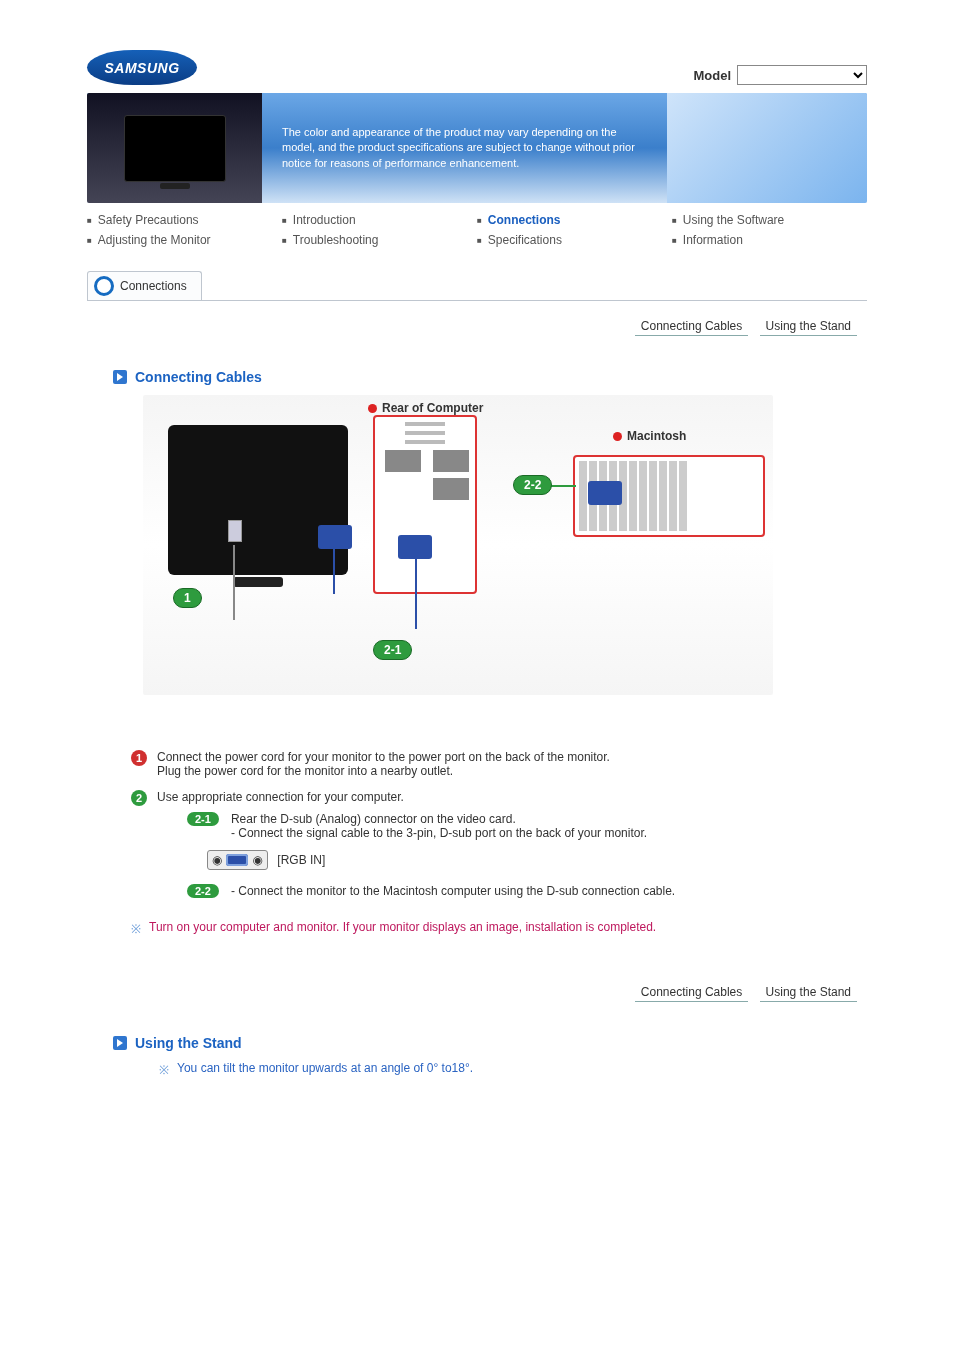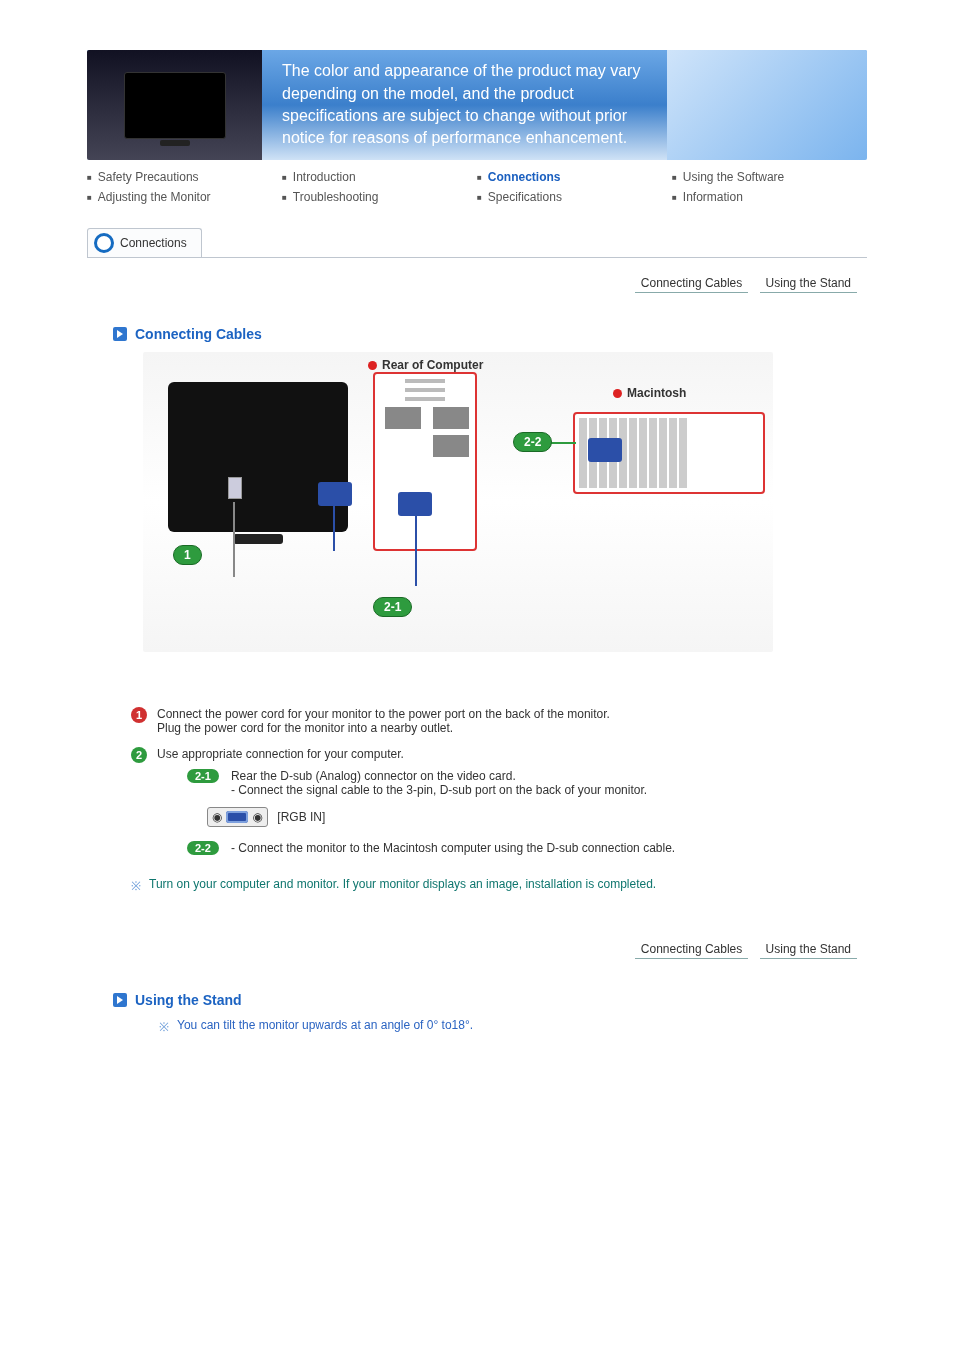--- a/index.html
+++ b/index.html
@@ -78,21 +78,21 @@
     height:6px;
     background:#222;
     border-radius:2px;
   }
   .hero-text {
     flex: 1;
     display: flex;
     align-items: center;
     padding: 12px 20px;
     color: #fff;
-    font-size: 16px;
+    font-size: 11px;
     line-height: 1.4;
   }
   .hero-right {
     width: 200px;
     background: linear-gradient(135deg, #cfe4fa, #7bb4ee);
   }
 
   .nav {
     display: grid;
     grid-template-columns: repeat(4, 1fr);
@@ -313,21 +313,21 @@
     margin: 10px 6px 6px 50px;
     border-radius:3px;
   }
   .port-badge .hole{
     width:22px; height:12px; background:#2b4fa8; border-radius:3px;
     box-shadow: inset 0 0 0 2px #7ea0dd;
   }
   .port-label{ font-size:12px; }
 
   .note {
-    color: #0f766e;
+    color: #be185d;
     padding: 10px 0 0 18px;
     display:flex;
     gap:8px;
   }
   .note::before{
     content:"※";
     color:#6a9bd8;
   }
 
   .sub-heading {
@@ -344,20 +344,27 @@
   .tilt-note{
     color:#2b64c2; padding-left:46px; display:flex; gap:8px;
   }
   .tilt-note::before{ content:"※"; color:#6a9bd8; }
 </style>
 </head>
 <body>
 
 <div class="page">
 
+  <div class="top-bar">
+    <div class="logo">SAMSUNG</div>
+    <div class="model-select">
+      <span>Model</span>
+      <select></select>
+    </div>
+  </div>
 
   <div class="hero">
     <div class="hero-left">
       <div class="hero-monitor"></div>
     </div>
     <div class="hero-text">The color and appearance of the product may vary depending on the model, and the product specifications are subject to change without prior notice for reasons of performance enhancement.</div>
     <div class="hero-right"></div>
   </div>
 
   <div class="nav">

